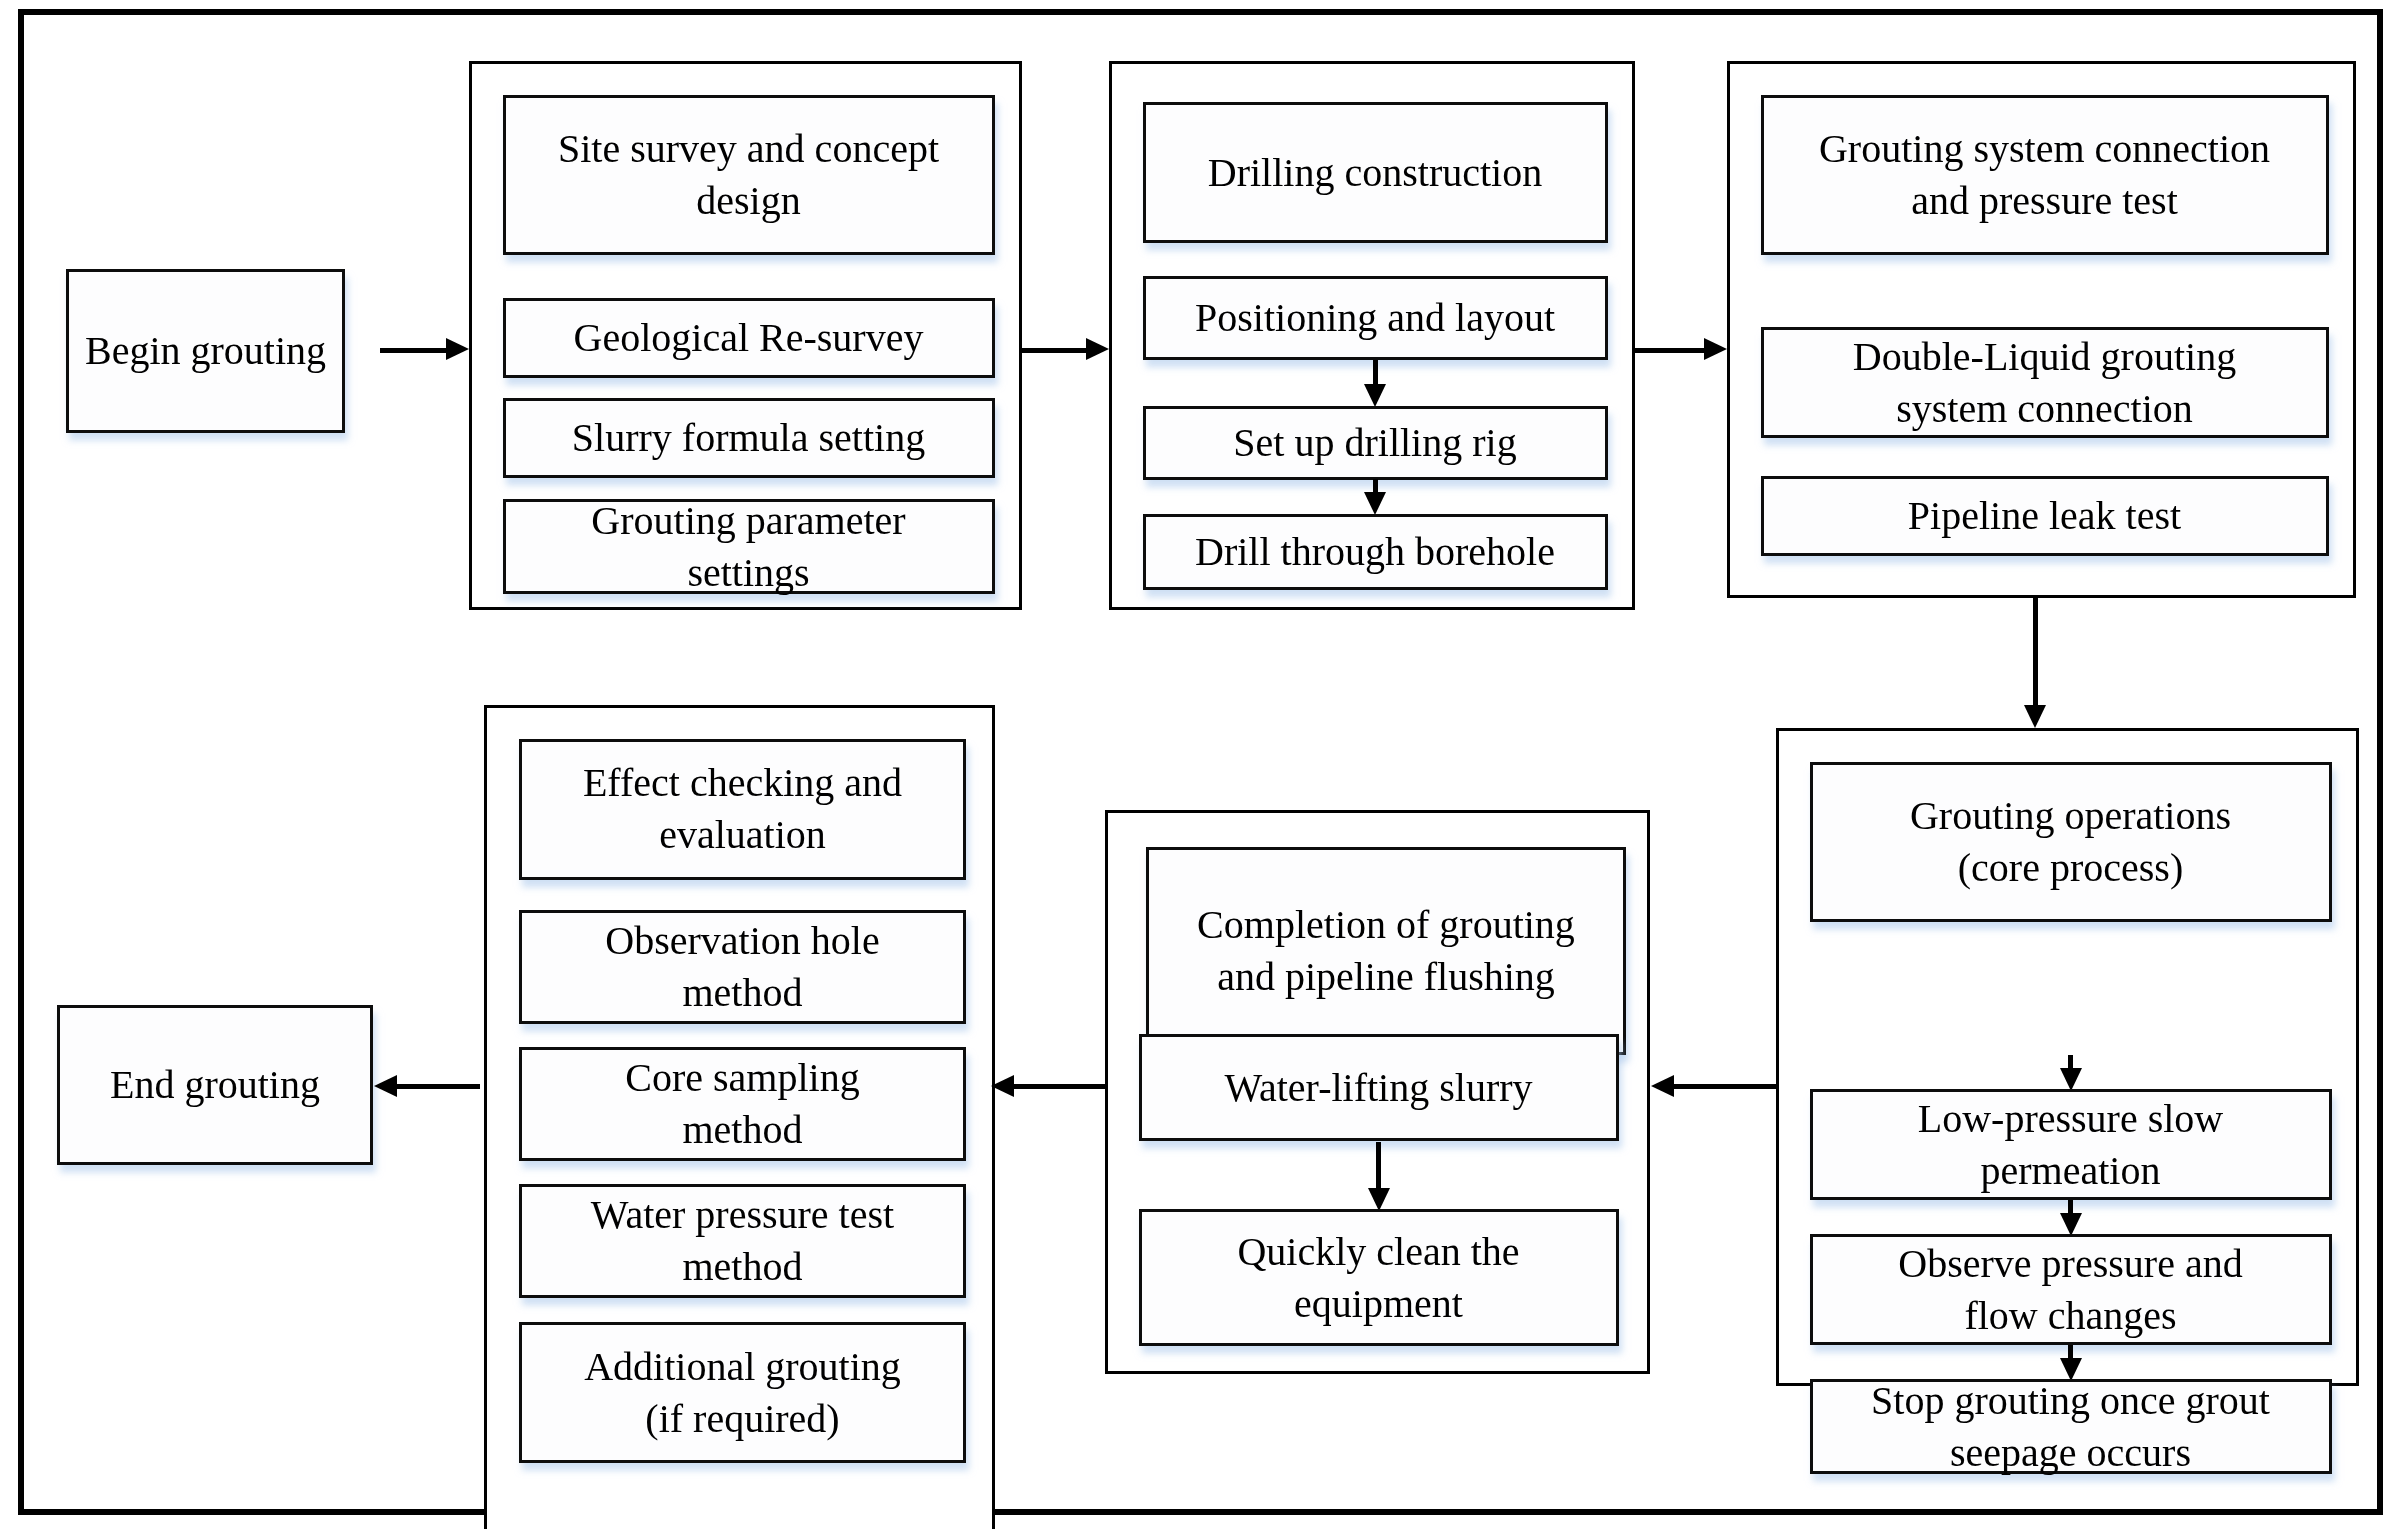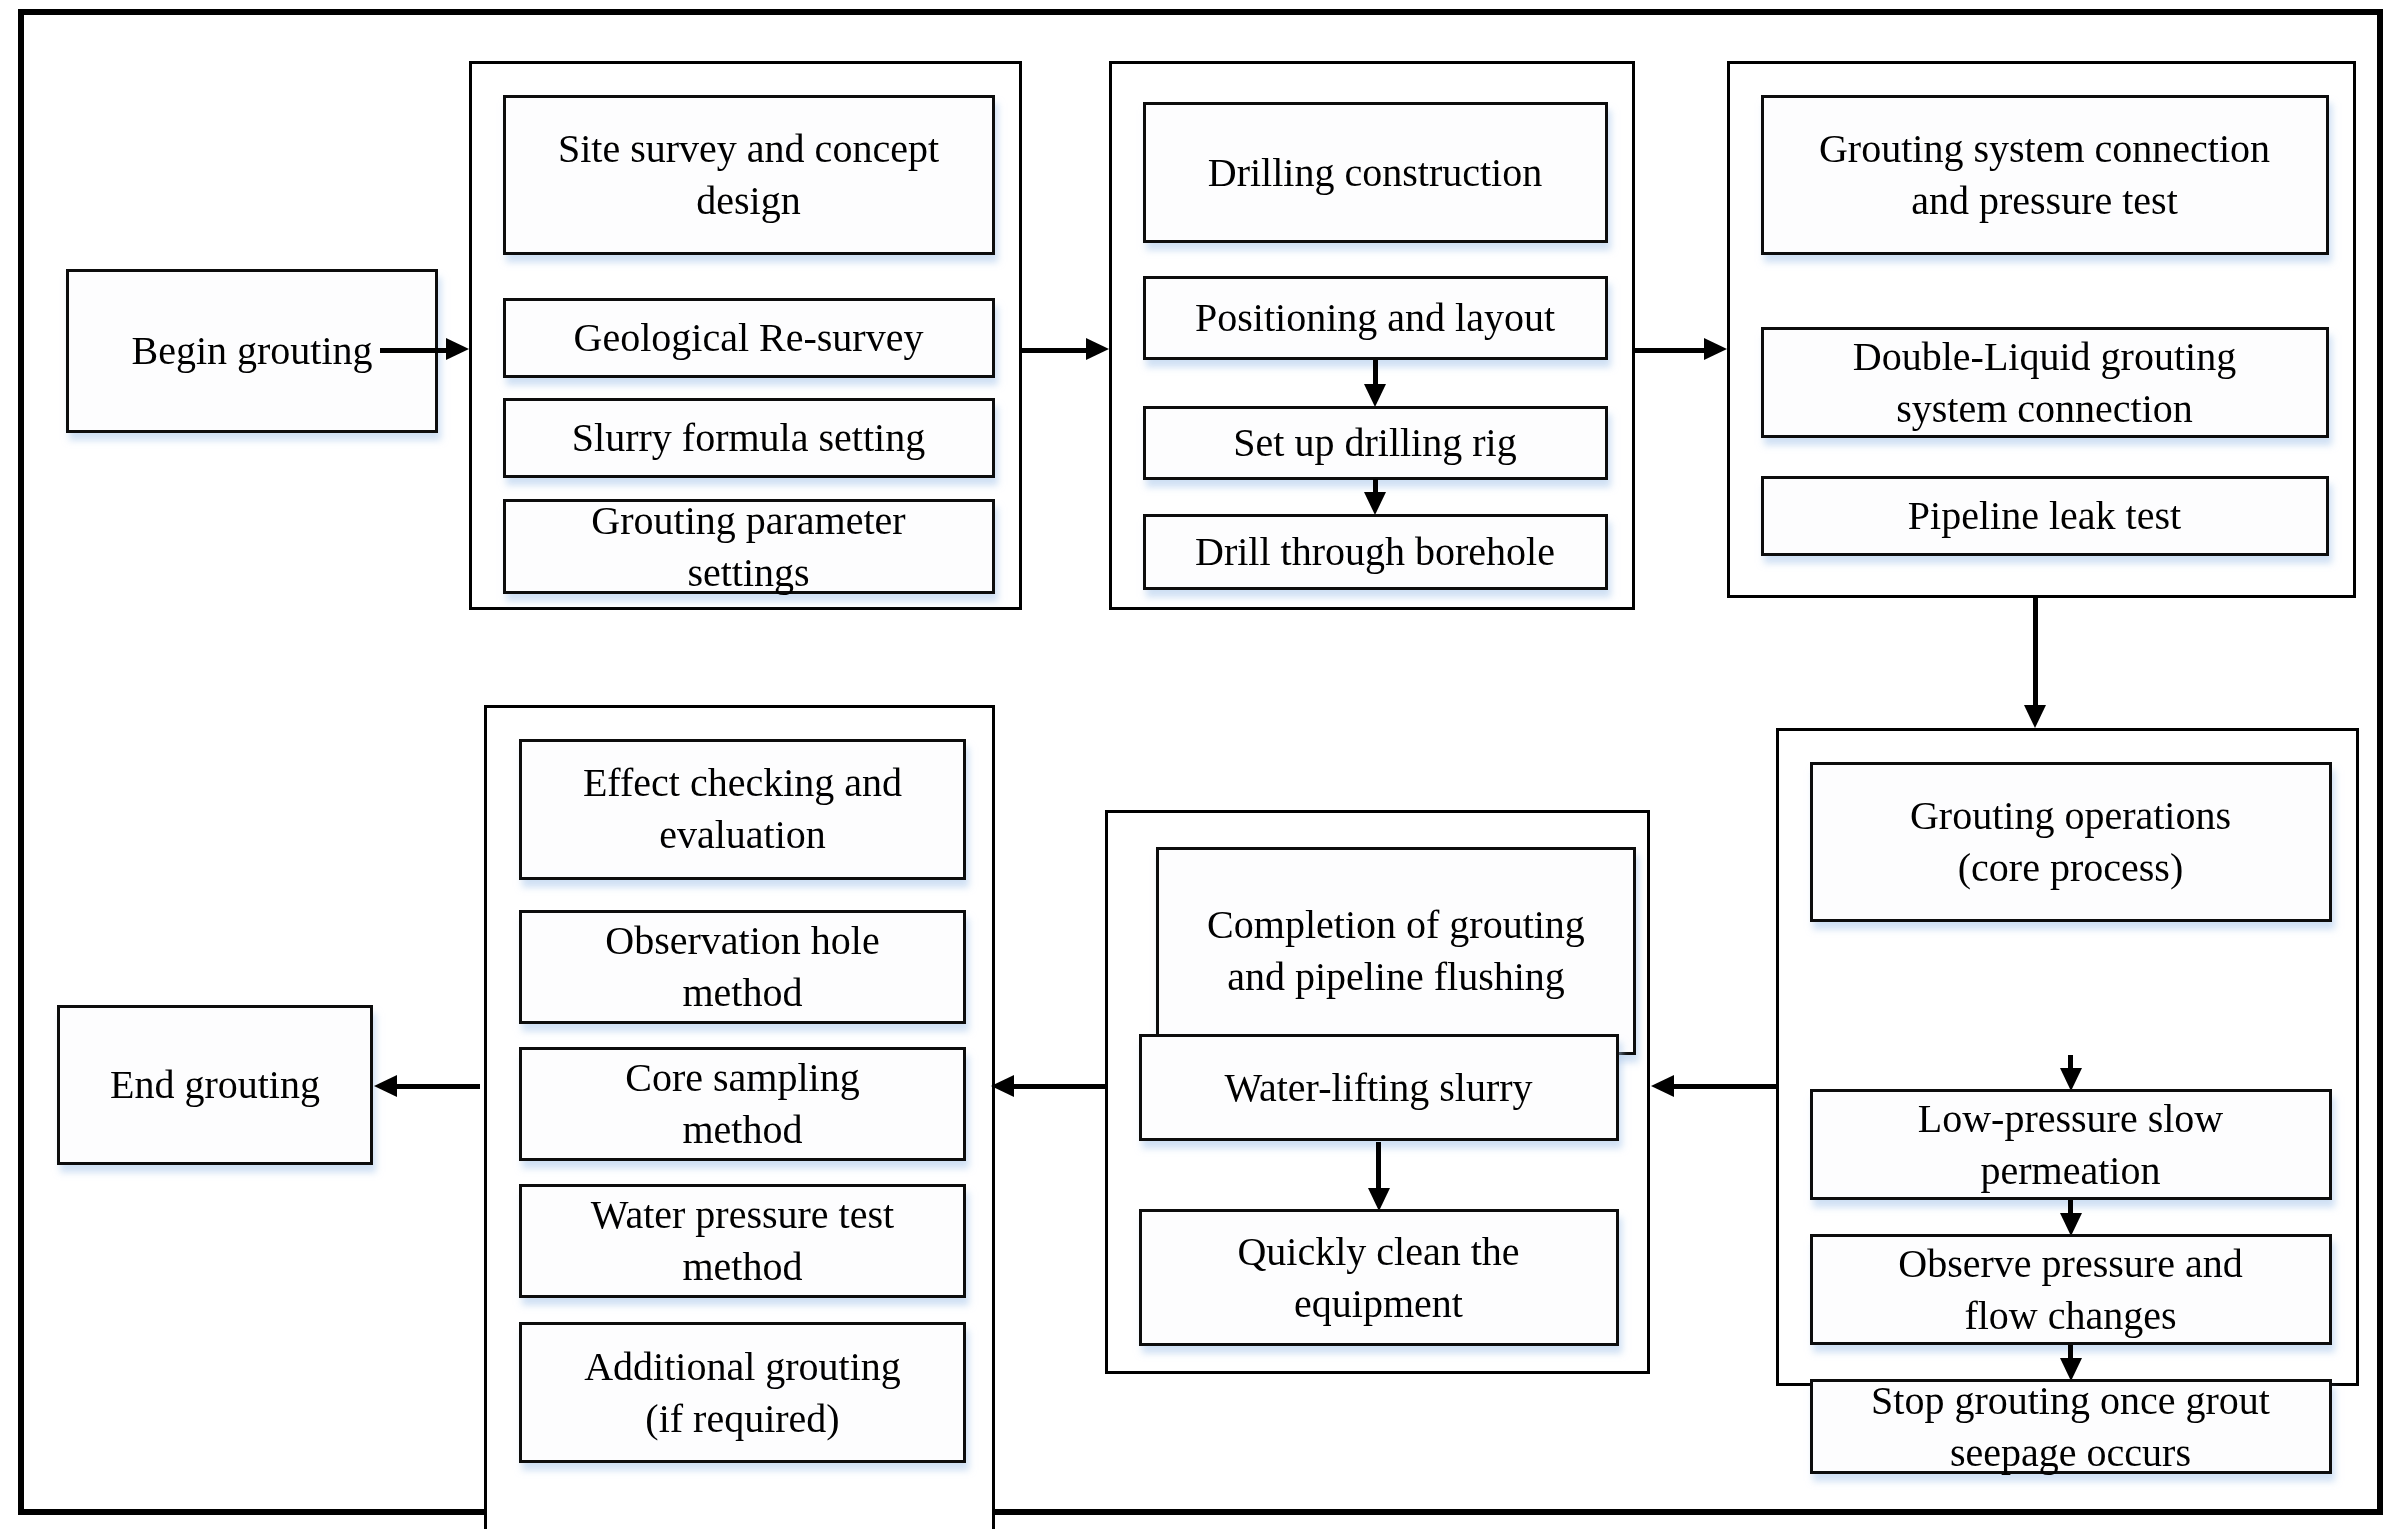--- a/index.html
+++ b/index.html
@@ -35,21 +35,21 @@
     border-left:11.4px solid transparent;border-right:11.4px solid transparent;
     border-top:23px solid #000;}
 </style>
 </head>
 <body>
 
 <div class="canvas">
 
   <div class="frame"></div>
 
-  <div class="node" style="left:66px;top:269px;width:372px;height:164px">
+  <div class="node" style="left:66px;top:269px;width:279px;height:164px">
     <span class="label">Begin grouting</span>
   </div>
 
   <div class="group" style="left:469px;top:61px;width:553px;height:549px">
     <div class="box" style="left:30.5px;top:30.5px;width:492px;height:160px">
       <span class="label">Site survey and concept
 design</span>
     </div>
     <div class="box" style="left:30.5px;top:234px;width:492px;height:80px">
       <span class="label">Geological Re-survey</span>
@@ -125,21 +125,21 @@
       <div class="vline" style="left:289px;top:614px;width:4.6px;height:14.5px"></div>
       <div class="head-down" style="left:281px;top:627px"></div>
     </div>
     <div class="box" style="left:30.5px;top:648px;width:522px;height:95px">
       <span class="label">Stop grouting once grout
 seepage occurs</span>
     </div>
   </div>
 
   <div class="group" style="left:1105px;top:810px;width:545px;height:564px">
-    <div class="box" style="left:48px;top:34px;width:480px;height:208px">
+    <div class="box" style="left:38px;top:34px;width:480px;height:208px">
       <span class="label">Completion of grouting
 and  pipeline flushing</span>
     </div>
     <div class="box" style="left:30.5px;top:221px;width:480px;height:107px">
       <span class="label">Water-lifting slurry</span>
     </div>
     <div>
       <div class="vline" style="left:268px;top:329px;width:4.6px;height:48px"></div>
       <div class="head-down" style="left:260px;top:375px"></div>
     </div>

